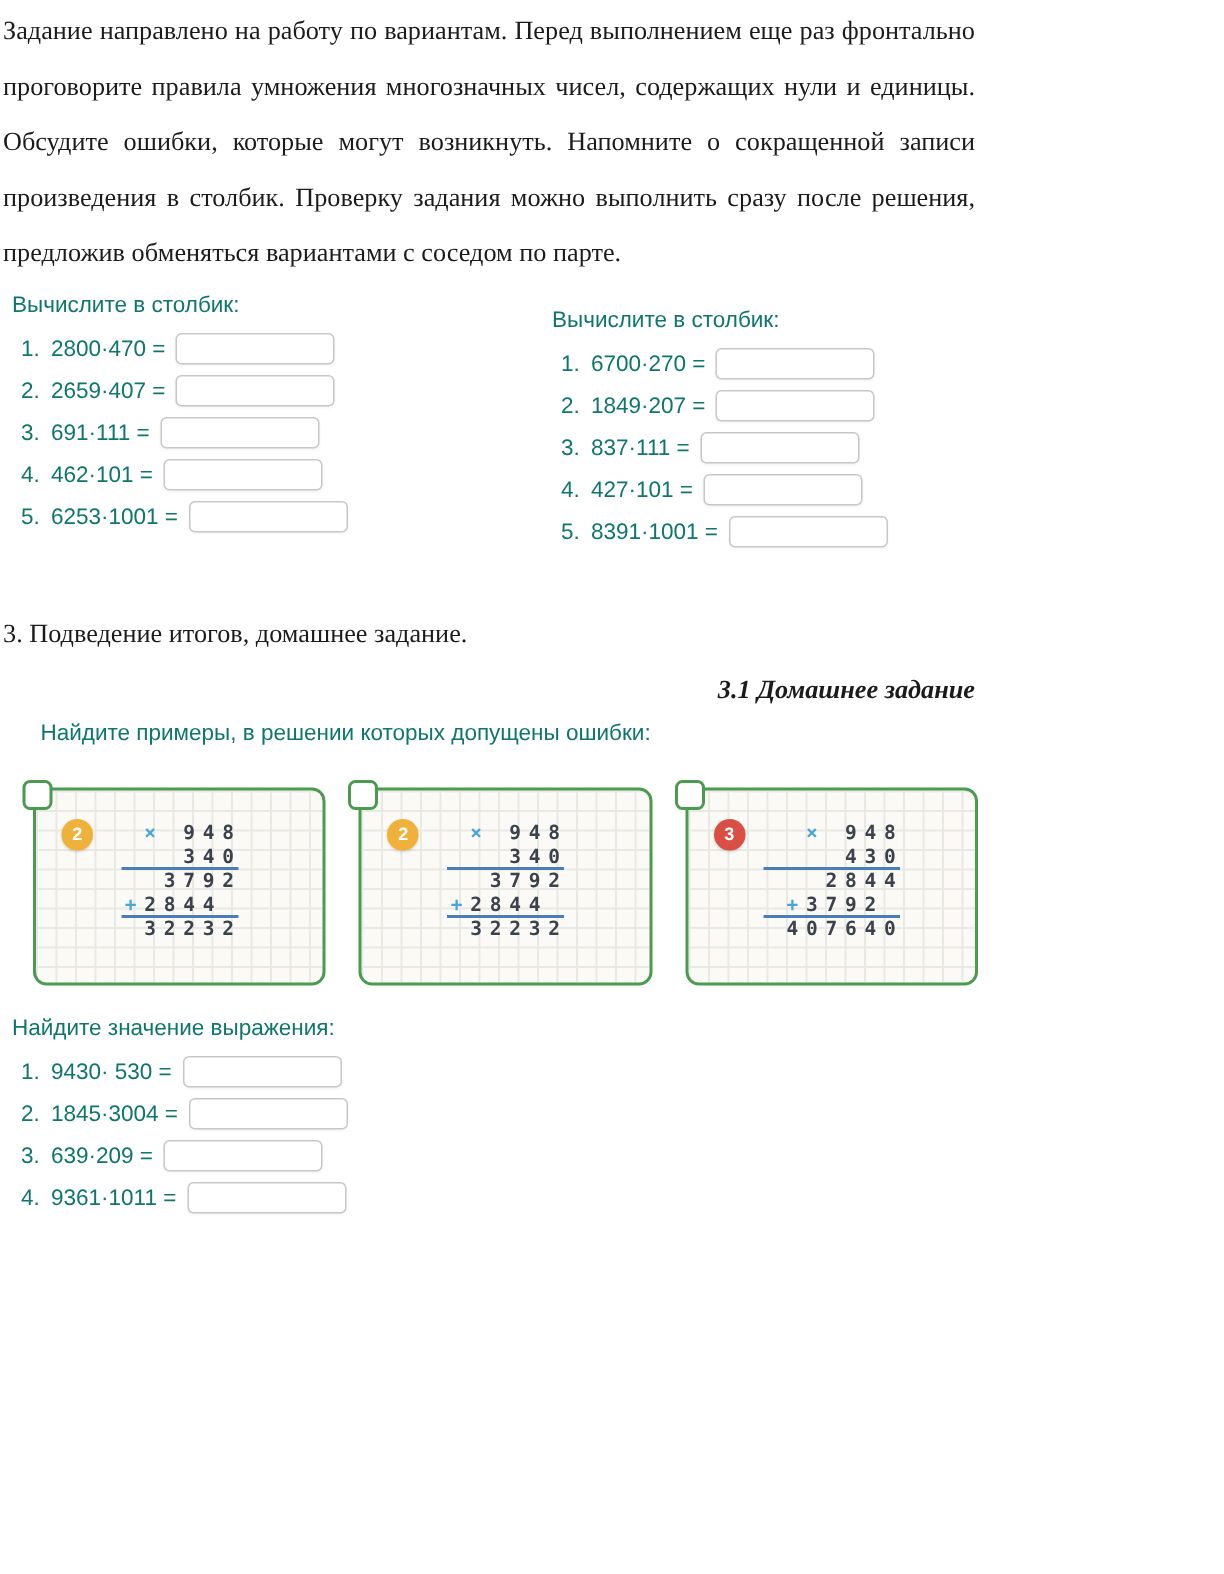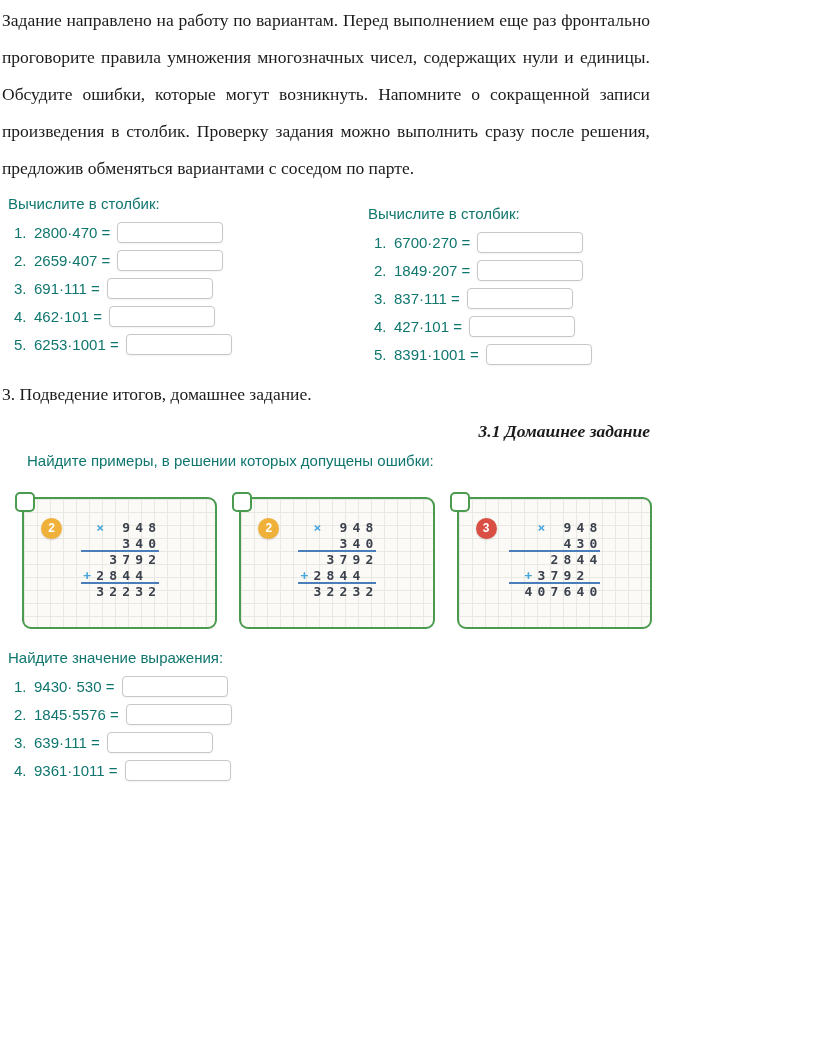--- a/index.html
+++ b/index.html
@@ -13,21 +13,21 @@
   .page { width: 652px; height: 1049px; }
 
   
   .serif {
     font-size: 17.5px;
     line-height: 37px;
     text-align: justify;
     padding: 0 2px;
   }
   .intro { padding-top: 2px; }
-  .mt-summary { margin-top: 8px; }
+  .mt-summary { margin-top: 36px; }
   .hw-heading { font-weight: bold; font-style: italic; text-align: right; }
 
   
   .ws { font-family: "Liberation Sans", sans-serif; color: #0f766e; }
   .ws-title { font-size: 15px; padding-left: 8px; margin-bottom: 6px; }
   .ws-item {
     display: flex; align-items: center;
     height: 28px; padding-left: 14px; font-size: 15px;
   }
   .ws-num { width: 20px; flex: 0 0 auto; }
@@ -305,26 +305,26 @@
   <div class="ws ws-title find-value">Найдите значение выражения:</div>
 
   <div class="ws">
     <div class="ws-item">
       <span class="ws-num">1.</span>
       <span class="ws-expr">9430· 530 =</span>
       <span class="answer-box"></span>
     </div>
     <div class="ws-item">
       <span class="ws-num">2.</span>
-      <span class="ws-expr">1845·5576 =</span>
+      <span class="ws-expr">1845·3004 =</span>
       <span class="answer-box"></span>
     </div>
     <div class="ws-item">
       <span class="ws-num">3.</span>
-      <span class="ws-expr">639·111 =</span>
+      <span class="ws-expr">639·209 =</span>
       <span class="answer-box"></span>
     </div>
     <div class="ws-item">
       <span class="ws-num">4.</span>
       <span class="ws-expr">9361·1011 =</span>
       <span class="answer-box"></span>
     </div>
   </div>
 
 </div>

